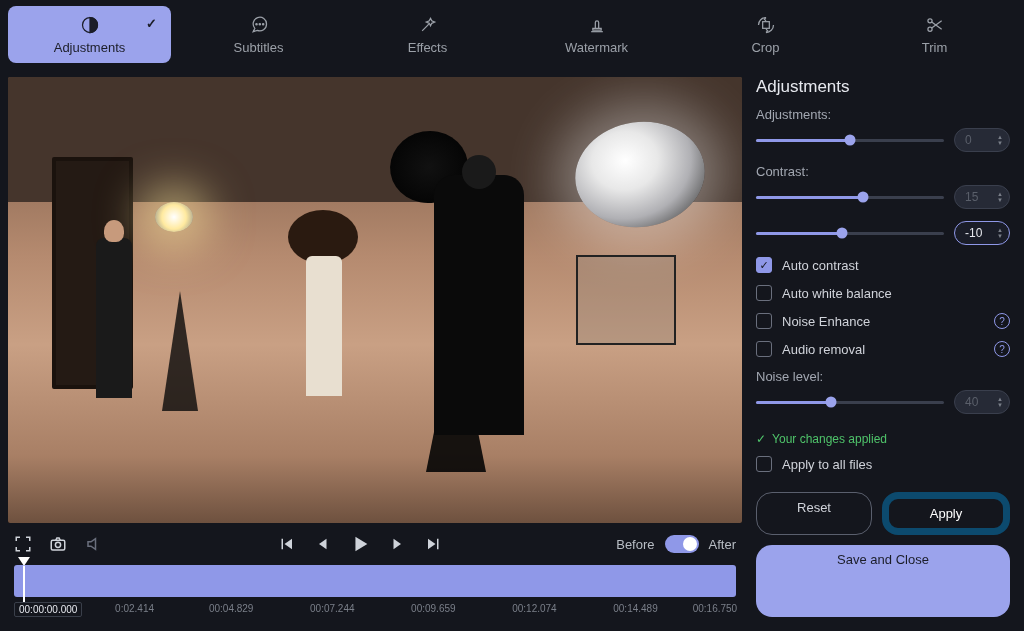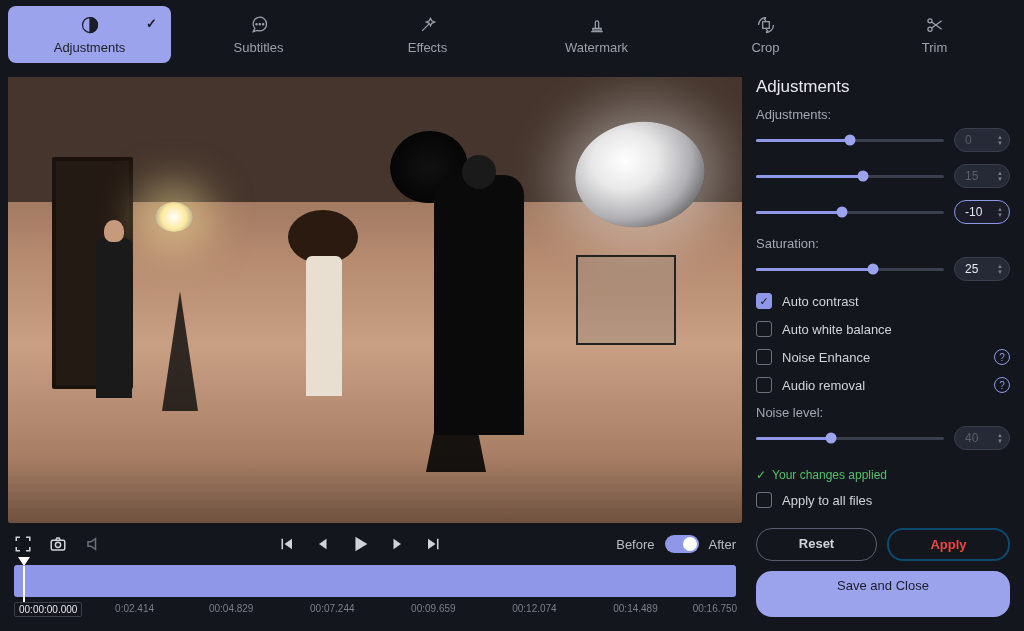--- a/index.html
+++ b/index.html
@@ -68,23 +68,23 @@
     .num-box { width: 56px; height: 24px; background: #262a36; border: 1px solid #3a3f4d; border-radius: 12px; display: flex; align-items: center; justify-content: space-between; padding: 0 6px 0 10px; font-size: 12px; color: #a2a7b1; }
     .num-box.active { border-color: #8f98e8; background: #1a1d28; }
     .num-box.dim { color: #5a5f6a; }
     .spin { display: flex; flex-direction: column; font-size: 6px; line-height: 6px; color: #7a7f89; }
     .check-row { display: flex; align-items: center; gap: 10px; margin-bottom: 12px; font-size: 13px; color: #d0d3da; }
     .chk { width: 16px; height: 16px; border: 1.5px solid #6a6f7d; border-radius: 3px; display: flex; align-items: center; justify-content: center; font-size: 11px; color: #fff; cursor: pointer; }
     .chk.on { background: #8f98e8; border-color: #8f98e8; color: #14161d; }
     .help-icon { margin-left: auto; width: 16px; height: 16px; border: 1.5px solid #8f98e8; border-radius: 50%; color: #8f98e8; font-size: 10px; display: flex; align-items: center; justify-content: center; cursor: pointer; }
     .applied { color: #4fc36a; font-size: 12px; display: flex; align-items: center; gap: 6px; margin: 6px 0 10px 0; }
     .btn-row { display: flex; gap: 10px; margin-top: 8px; }
-    .btn { flex: 1; padding: 7px 0; border-radius: 16px; text-align: center; font-size: 13px; cursor: pointer; font-weight: bold; }
+    .btn { flex: 1; padding: 7px 0; border-radius: 16px; text-align: center; font-size: 13px; cursor: pointer; }
     .btn.outline { border: 1px solid #5a5f6d; color: #d0d3da; }
-    .btn.dim { border: 2px solid #0c4a6e; color: #ef4444; }
+    .btn.dim { border: 7px solid #0c4a6e; color: #ffffff; }
     .btn.primary { background: #9ba3ec; color: #1b1d28; font-weight: 400; margin-top: 10px; }
     svg { display: block; }
   </style>
 </head>
 <body>
 
 <div class="tabs">
   <div class="tab active">
     <span class="tab-icon">
       <svg width="20" height="20" viewBox="0 0 24 24" fill="none" stroke="currentColor" stroke-width="1.5">
@@ -255,20 +255,21 @@
             <div class="thumb" style="left:50%"></div>
           </div>
         <div class="num-box dim">
             <span>0</span>
             <span class="spin">▲<br>▼</span>
           </div>
       </div>
     </div>
 
     <div class="slider-row">
+      <span class="slider-label">Contrast:</span>
       <div class="slider-line">
         <div class="slider">
             <div class="fill" style="width:57%"></div>
             <div class="thumb" style="left:57%"></div>
           </div>
         <div class="num-box dim">
             <span>15</span>
             <span class="spin">▲<br>▼</span>
           </div>
       </div>
@@ -280,33 +281,20 @@
             <div class="fill" style="width:46%"></div>
             <div class="thumb" style="left:46%"></div>
           </div>
         <div class="num-box active">
             <span style="color:#e6e8ee">-10</span>
             <span class="spin">▲<br>▼</span>
           </div>
       </div>
     </div>
 
-    <div class="slider-row">
-      <span class="slider-label">Saturation:</span>
-      <div class="slider-line">
-        <div class="slider">
-            <div class="fill" style="width:62%"></div>
-            <div class="thumb" style="left:62%"></div>
-          </div>
-        <div class="num-box">
-            <span style="color:#e6e8ee">25</span>
-            <span class="spin">▲<br>▼</span>
-          </div>
-      </div>
-    </div>
 
     <div class="check-row">
       <div class="chk on">✓</div>
       <span>Auto contrast</span>
     </div>
     <div class="check-row">
       <div class="chk"></div>
       <span>Auto white balance</span>
     </div>
     <div class="check-row">

